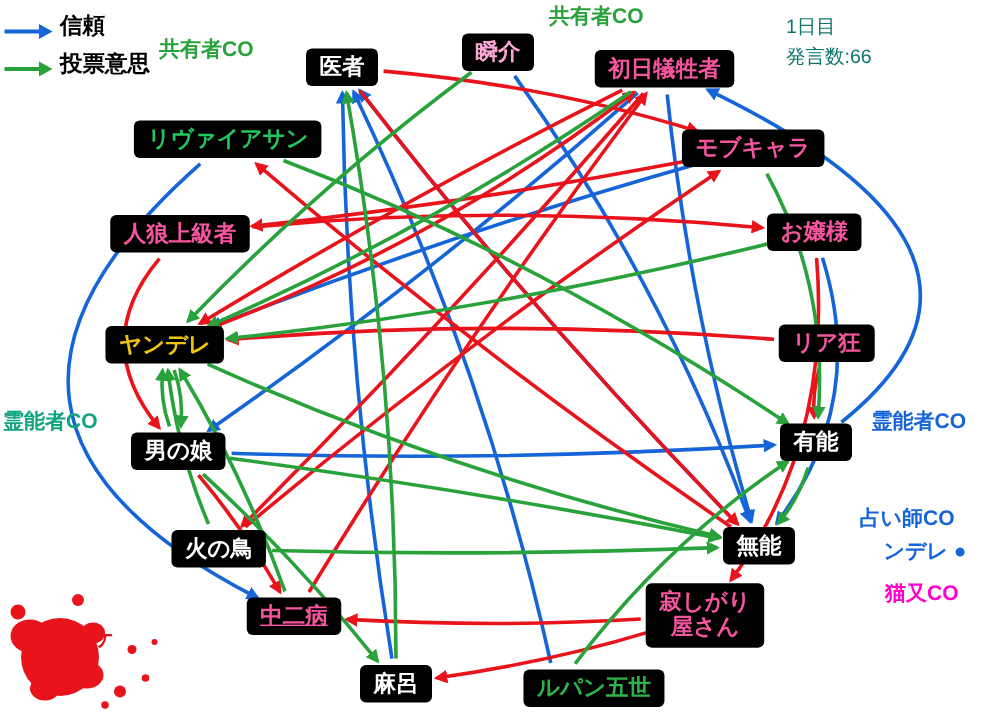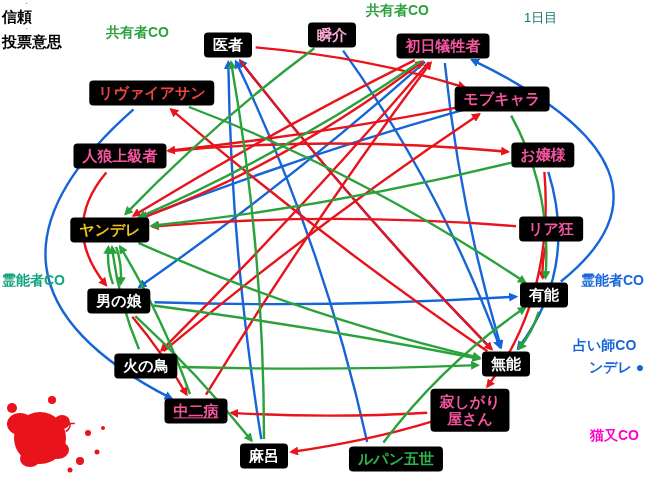--- a/index.html
+++ b/index.html
@@ -5,21 +5,21 @@
   html,body{margin:0;padding:0;background:#fff;}
   .stage{position:relative;width:660px;height:481px;background:#fff;overflow:hidden;
          font-family:"Liberation Sans",sans-serif;}
   svg.edges{position:absolute;left:0;top:0;z-index:2;}
   svg.splat{position:absolute;left:0;top:0;z-index:1;}
   .node{position:absolute;transform:translate(-50%,-50%);background:#000;border-radius:4px;
         padding:4px 9px;font-size:15px;font-weight:bold;line-height:1.15;text-align:center;
         white-space:pre-line;z-index:3;}
   .annotation{position:absolute;font-size:14px;font-weight:bold;z-index:4;white-space:nowrap;}
   .legend{position:absolute;top:2px;left:2px;z-index:5;}
-  .legend-row{display:flex;align-items:flex-start;gap:4px;height:25px;flex-direction:column;}
+  .legend-row{display:flex;align-items:flex-end;gap:4px;height:25px;}
   .legend-label{font-size:15px;font-weight:bold;color:#000;}
   .header{position:absolute;top:8px;left:524px;font-size:13px;color:#0f766e;z-index:5;line-height:20px;}
 </style>
 </head>
 <body>
 
 <div class="stage">
 
   <svg class="splat" width="660" height="481" viewBox="0 0 660 481">
     <g fill="#e8131b">
@@ -108,27 +108,28 @@
         <svg width="34" height="12">
           <line x1="1" y1="6" x2="24" y2="6" stroke="#2aa23c" stroke-width="2.6"></line>
           <polygon points="24,1 33,6 24,11" fill="#2aa23c"></polygon>
         </svg>
         <span class="legend-label">投票意思</span>
       </div>
     </div>
 
   <div class="header">
     <div>1日目</div>
+    <div>発言数:66</div>
   </div>
 
   <div id="node-layer">
       <div class="node" style="left: 228px; top: 45px; color: rgb(255, 255, 255); text-align: right;">医者</div>
       <div class="node" style="left: 332px; top: 35px; color: #f9a8d4;">瞬介</div>
       <div class="node" style="left: 443px; top: 46px; color: rgb(245, 85, 159); text-align: right;">初日犠牲者</div>
-      <div class="node" style="left: 152px; top: 93px; color: #ef4444;">リヴァイアサン</div>
+      <div class="node" style="left: 152px; top: 93px; color: #22c55e;">リヴァイアサン</div>
       <div class="node" style="left: 502px; top: 99px; color: rgb(245, 85, 159);">モブキャラ</div>
       <div class="node" style="left: 120px; top: 156px; color: rgb(245, 85, 159);">人狼上級者</div>
       <div class="node" style="left: 543px; top: 155px; color: rgb(245, 85, 159);">お嬢様</div>
       <div class="node" style="left: 110px; top: 230px; color: rgb(238, 196, 17);">ヤンデレ</div>
       <div class="node" style="left: 551px; top: 229px; color: rgb(245, 85, 159);">リア狂</div>
       <div class="node" style="left: 119px; top: 301px; color: rgb(255, 255, 255);">男の娘</div>
       <div class="node" style="left: 544px; top: 295px; color: rgb(255, 255, 255);">有能</div>
       <div class="node" style="left: 146px; top: 366px; color: rgb(255, 255, 255);">火の鳥</div>
       <div class="node" style="left: 506px; top: 364px; color: rgb(255, 255, 255);">無能</div>
       <div class="node" style="left: 196px; top: 411px; color: rgb(245, 85, 159); text-decoration: underline;">中二病</div>
@@ -137,16 +138,16 @@
       <div class="node" style="left: 264px; top: 456px; color: rgb(255, 255, 255);">麻呂</div>
       <div class="node" style="left: 371px; top: 459px; color: rgb(45, 179, 74); margin-left: 25px;">ルパン五世</div>
     </div>
   <div id="annotation-layer">
       <div class="annotation" style="left: 106px; top: 24px; color: rgb(42, 162, 60);">共有者CO</div>
       <div class="annotation" style="left: 366px; top: 2px; color: rgb(42, 162, 60);">共有者CO</div>
       <div class="annotation" style="left: 2px; top: 272px; color: rgb(18, 163, 127);">霊能者CO</div>
       <div class="annotation" style="left: 581px; top: 272px; color: rgb(21, 101, 216);">霊能者CO</div>
       <div class="annotation" style="left: 573px; top: 337px; color: rgb(21, 101, 216);">占い師CO</div>
       <div class="annotation" style="left: 589px; top: 359px; color: rgb(21, 101, 216);">ンデレ ●</div>
-      <div class="annotation" style="left: 590px; top: 387px; color: rgb(255, 0, 204); margin-top: 40px;">猫又CO</div>
+      <div class="annotation" style="left: 590px; top: 387px; color: rgb(255, 0, 204);">猫又CO</div>
       <div class="annotation" style="left: 33px; top: 417px; color: rgb(232, 19, 27);">ノンケ</div>
     </div>
 </div>
 
 </body></html>

